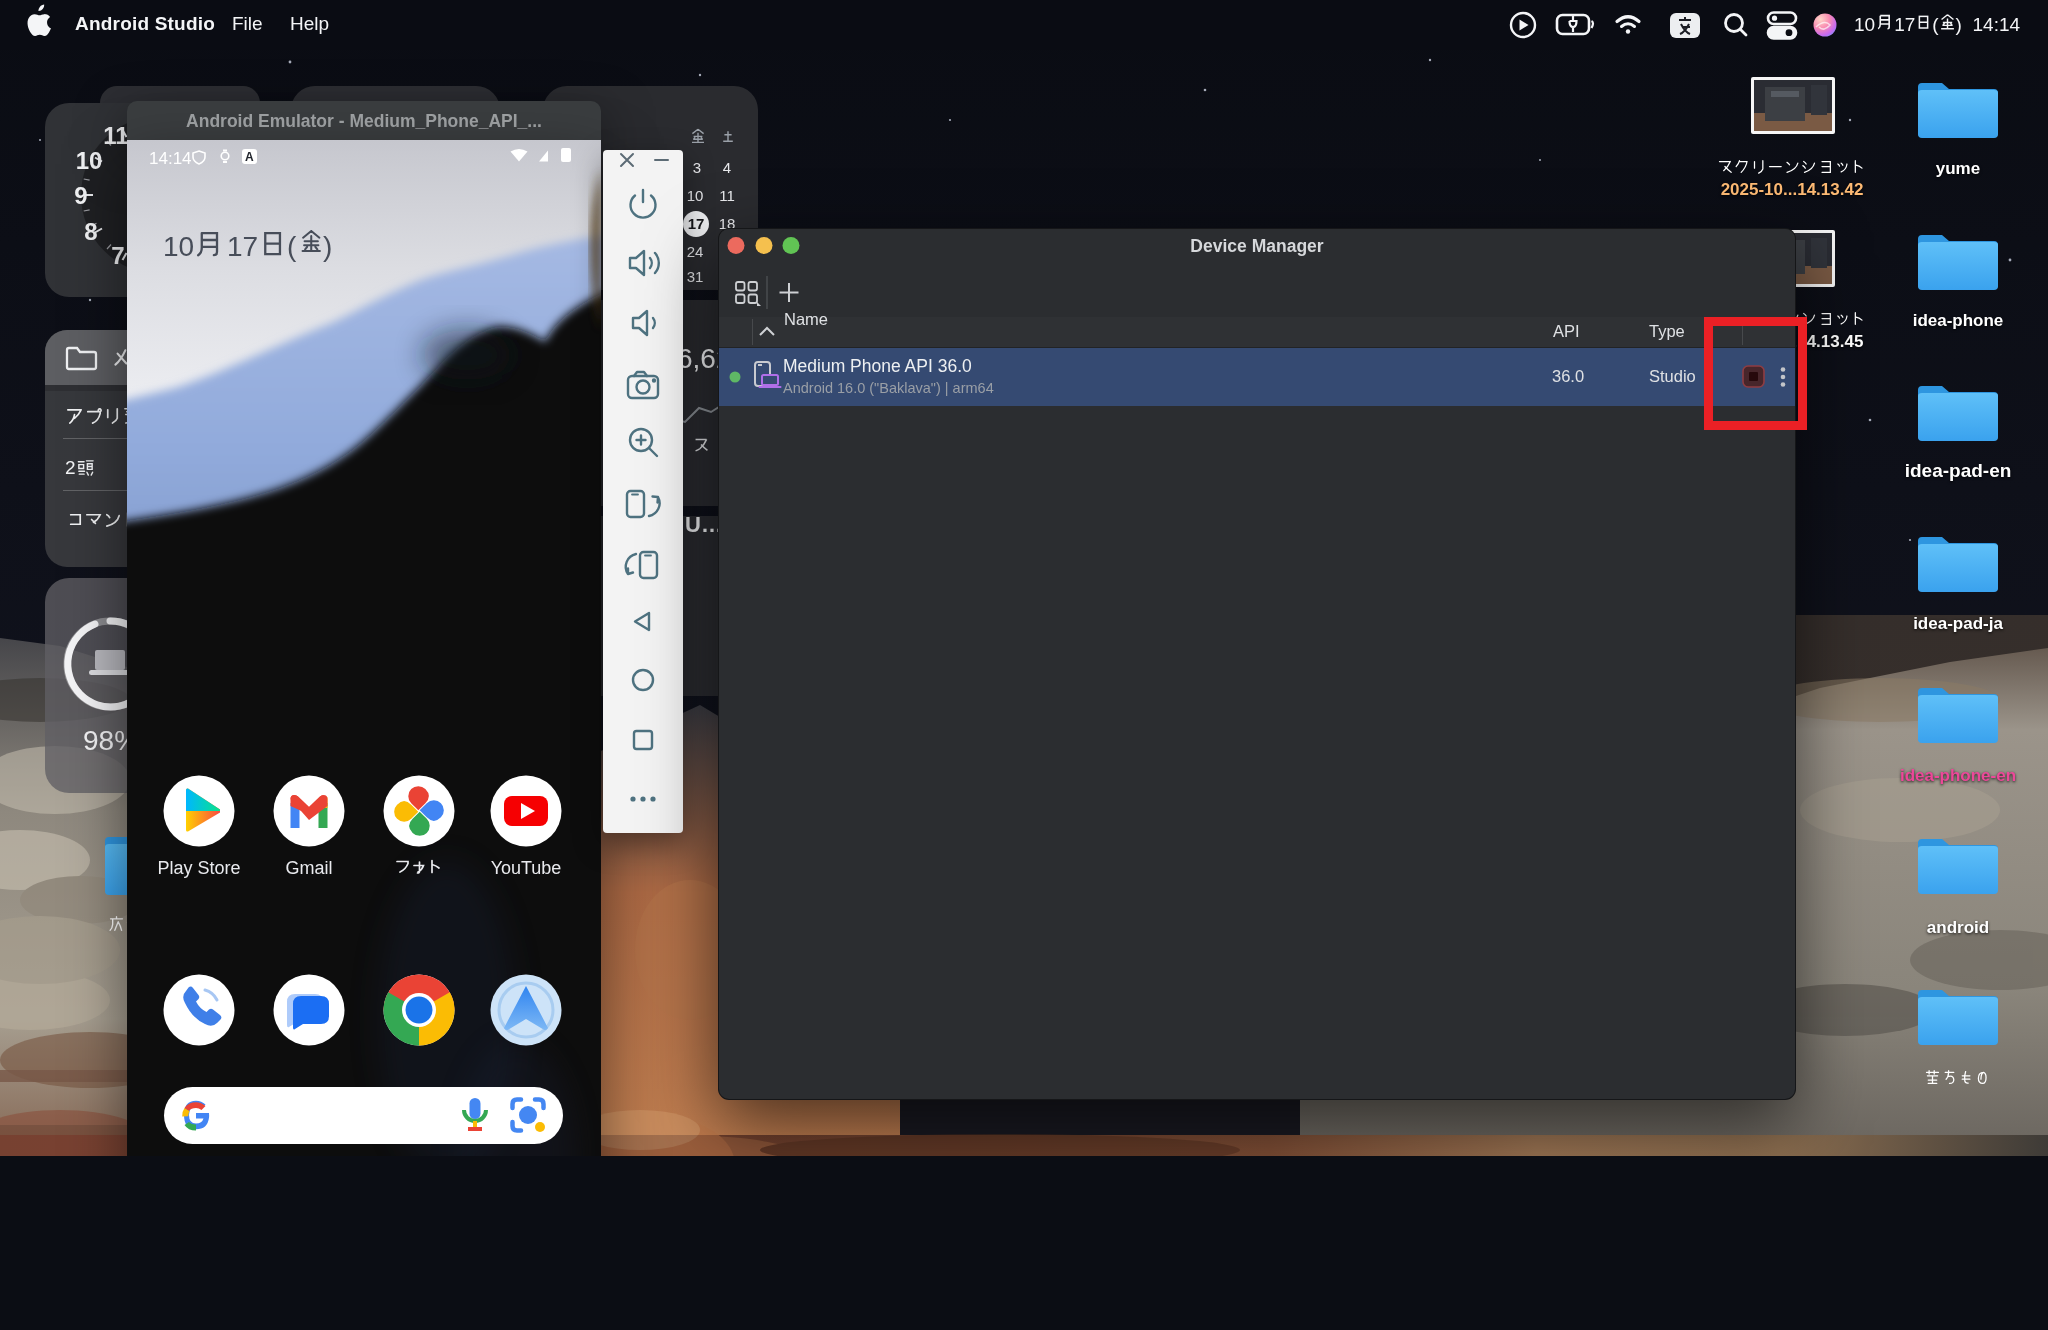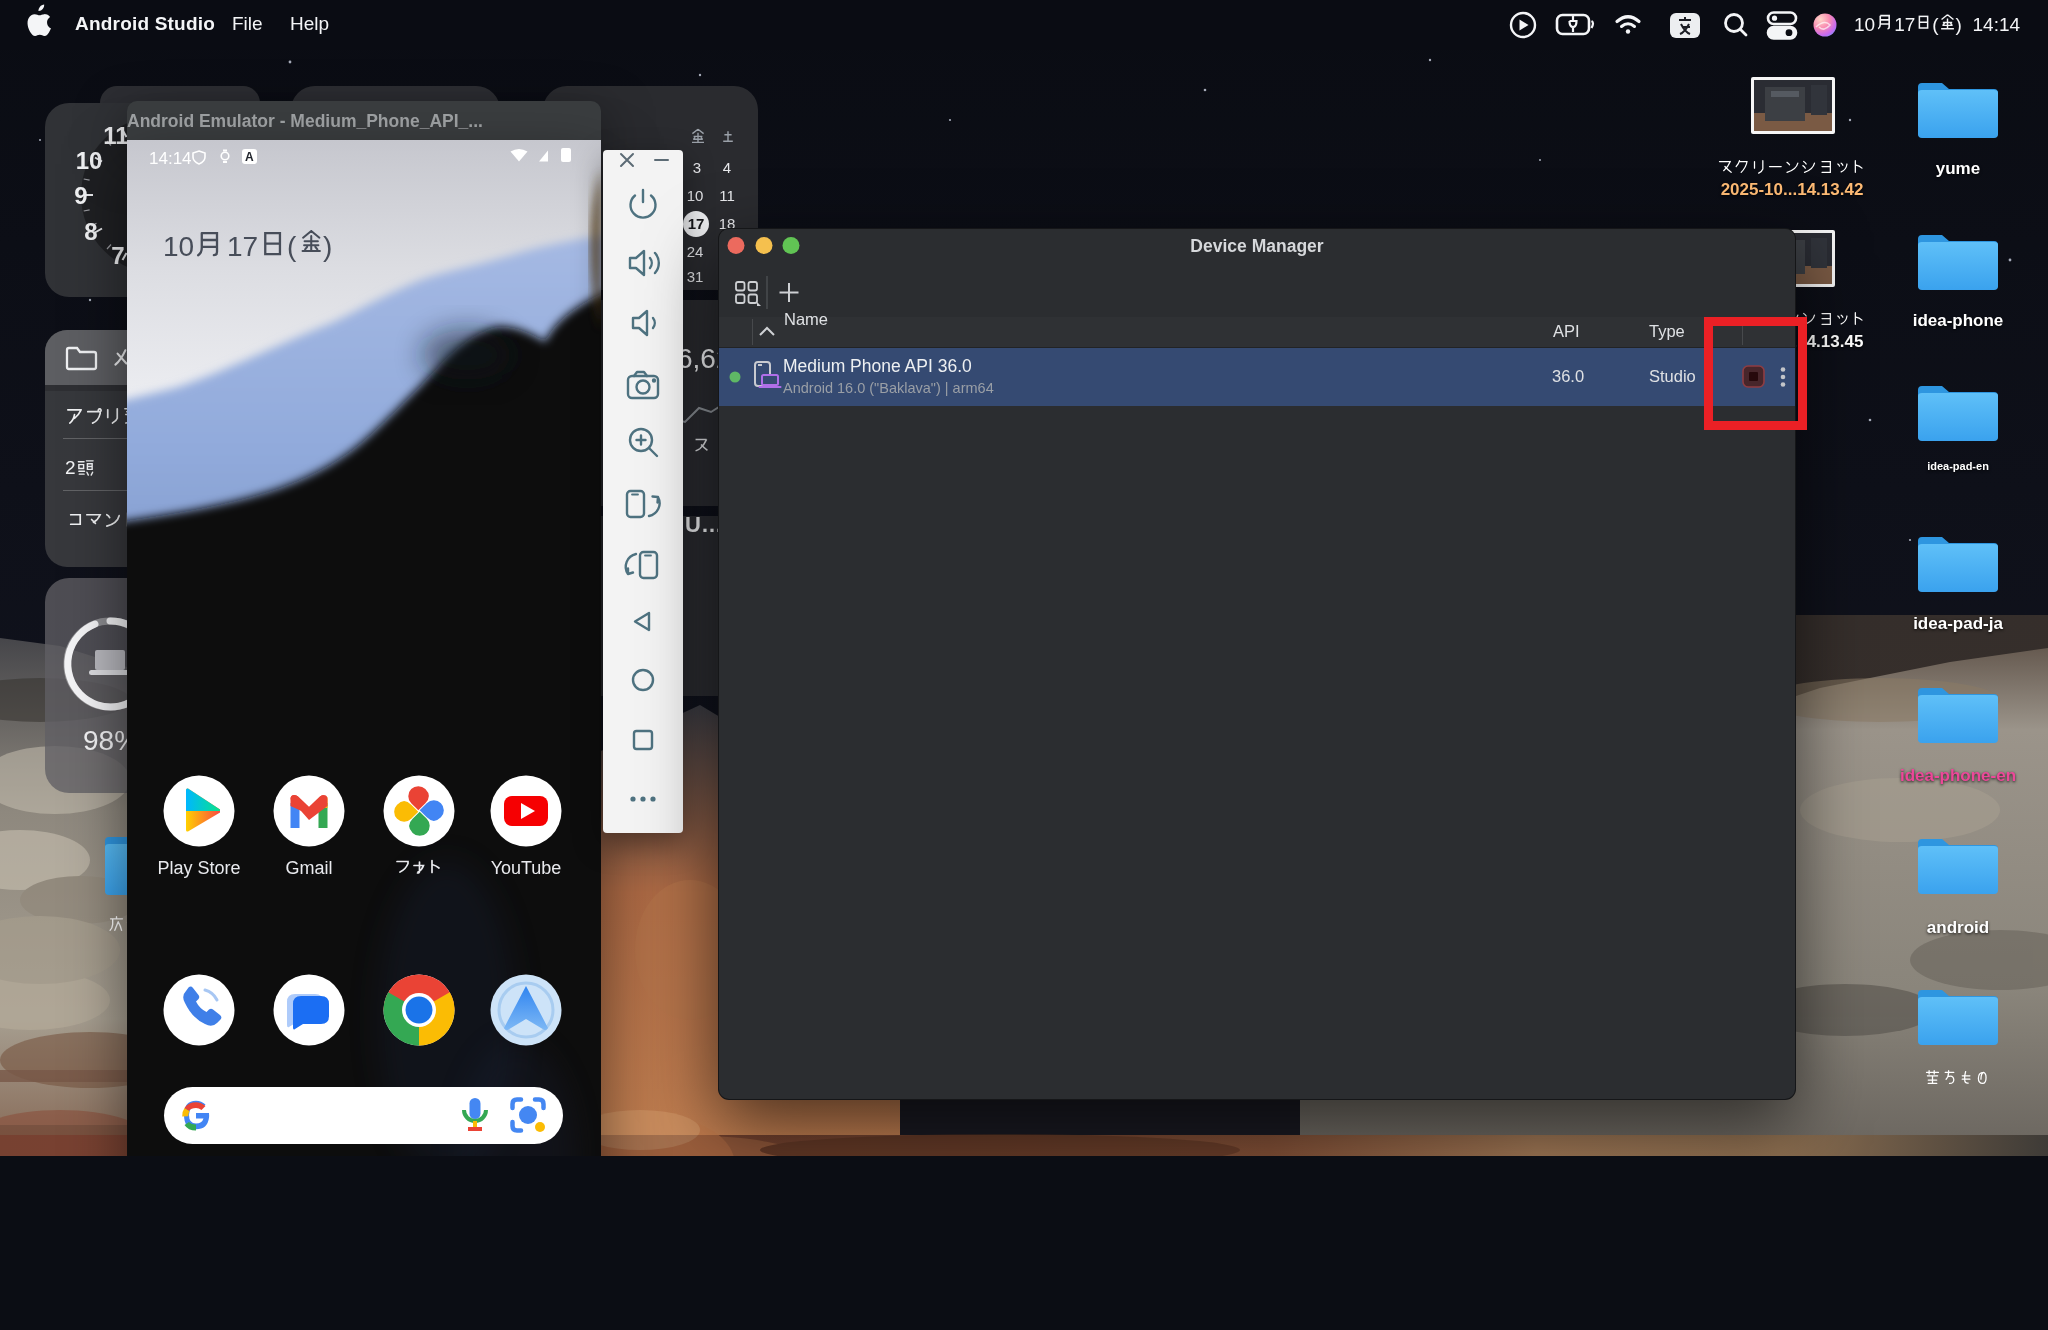--- a/index.html
+++ b/index.html
@@ -344,21 +344,21 @@
   <use href="#folder" x="170" y="9"></use>
   <use href="#folder" x="170" y="161"></use>
   <use href="#folder" x="170" y="312"></use>
   <use href="#folder" x="170" y="463"></use>
   <use href="#folder" x="170" y="614"></use>
   <use href="#folder" x="170" y="765"></use>
   <use href="#folder" x="170" y="916"></use>
 </svg>
 <div class="abs" style="left:1918px;top:159px;width:80px;text-align:center;color:#fff;font-size:17px;font-weight:bold;text-shadow:0 1px 3px rgba(0,0,0,0.85);">yume</div>
 <div class="abs" style="left:1898px;top:311px;width:120px;text-align:center;color:#fff;font-size:17px;font-weight:bold;text-shadow:0 1px 3px rgba(0,0,0,0.85);">idea-phone</div>
-<div class="abs" style="left:1898px;top:460px;width:120px;text-align:center;color:#fff;font-size:11px;font-weight:bold;text-shadow:0 1px 3px rgba(0,0,0,0.85);">idea-pad-en</div>
+<div class="abs" style="left:1898px;top:460px;width:120px;text-align:center;color:#fff;font-size:19px;font-weight:bold;text-shadow:0 1px 3px rgba(0,0,0,0.85);">idea-pad-en</div>
 <div class="abs" style="left:1898px;top:614px;width:120px;text-align:center;color:#fff;font-size:17px;font-weight:bold;text-shadow:0 1px 3px rgba(0,0,0,0.85);">idea-pad-ja</div>
 <div class="abs" style="left:1888px;top:766px;width:140px;text-align:center;color:#ec4899;font-size:17px;font-weight:bold;text-shadow:0 1px 3px rgba(0,0,0,0.85);">idea-phone-en</div>
 <div class="abs" style="left:1898px;top:918px;width:120px;text-align:center;color:#fff;font-size:17px;font-weight:bold;text-shadow:0 1px 3px rgba(0,0,0,0.85);">android</div>
 <div class="abs" style="left:1898px;top:1069px;width:120px;text-align:center;color:#fff;font-size:17px;font-weight:bold;text-shadow:0 1px 3px rgba(0,0,0,0.85);">
   <svg width="17" height="17" viewBox="0 0 20 20" style="vertical-align:-2px;color:#fff">
         <path d="M3,4 h14 M6,2 v4 M12,2 v4 M4,8 h12 M10,8 v9 M5,13 h10 M5,17 h10" stroke="currentColor" stroke-width="1.5" fill="none" stroke-linecap="round"></path>
       </svg><svg width="17" height="17" viewBox="0 0 20 20" style="vertical-align:-2px;color:#fff">
         <path d="M5,4 h10 M9,2 q0,7 -3,10 M8,9 q6,-2 7,3 q0.5,5 -5,5" stroke="currentColor" stroke-width="1.5" fill="none" stroke-linecap="round"></path>
       </svg><svg width="17" height="17" viewBox="0 0 20 20" style="vertical-align:-2px;color:#fff">
         <path d="M9,3 q-2,6 -1,11 q0.5,3 4,2.5 M5,8 h9 M5,12 h9" stroke="currentColor" stroke-width="1.5" fill="none" stroke-linecap="round"></path>
@@ -409,21 +409,21 @@
   <path d="M104,4 Q106,5 107,7 M103,9 Q105,10 106,12 M117,6 Q115,14 105,17"></path>
   <path d="M126,4 H136 V17 H126 M126,10 H136 M126,17 H136"></path>
   <path d="M145,7 q1.5,1 2,2.5 M149,6 q1.5,1 2,2.5 M156,7 q-1,7 -7,9.5"></path>
   <path d="M166,3 V17 M166,8 Q171,9 174,12"></path>
   </g>
       </svg><br>
   <span style="font-weight:bold;">2025-10...14.13.45</span>
 </div>
 
 <div class="abs" style="left:127px;top:101px;width:474px;height:39px;background:#3a3d3f;border-radius:10px 10px 0 0;box-shadow:0 18px 50px rgba(0,0,0,0.55);"></div>
-<div class="abs" style="left:127px;top:101px;width:474px;height:39px;color:#9fa2a4;font-weight:bold;font-size:17.5px;line-height:40px;">Android Emulator - Medium_Phone_API_...</div>
+<div class="abs" style="left:127px;top:101px;width:474px;height:39px;color:#9fa2a4;font-weight:bold;font-size:17.5px;text-align:center;line-height:40px;">Android Emulator - Medium_Phone_API_...</div>
 <svg class="abs" width="474" height="1069" style="left:127px;top:140px;border-radius:0 0 14px 14px;box-shadow:0 24px 60px rgba(0,0,0,0.5);">
   <defs>
     <linearGradient id="psky" x1="0" y1="0" x2="0" y2="1">
       <stop offset="0" stop-color="#c6c7ce"></stop>
       <stop offset="0.12" stop-color="#dcdde2"></stop>
       <stop offset="0.25" stop-color="#edeef2"></stop>
       <stop offset="0.4" stop-color="#f3f4f7"></stop>
     </linearGradient>
     <linearGradient id="dune" x1="0" y1="0" x2="0" y2="1">
       <stop offset="0" stop-color="#a5b9e3"></stop>

